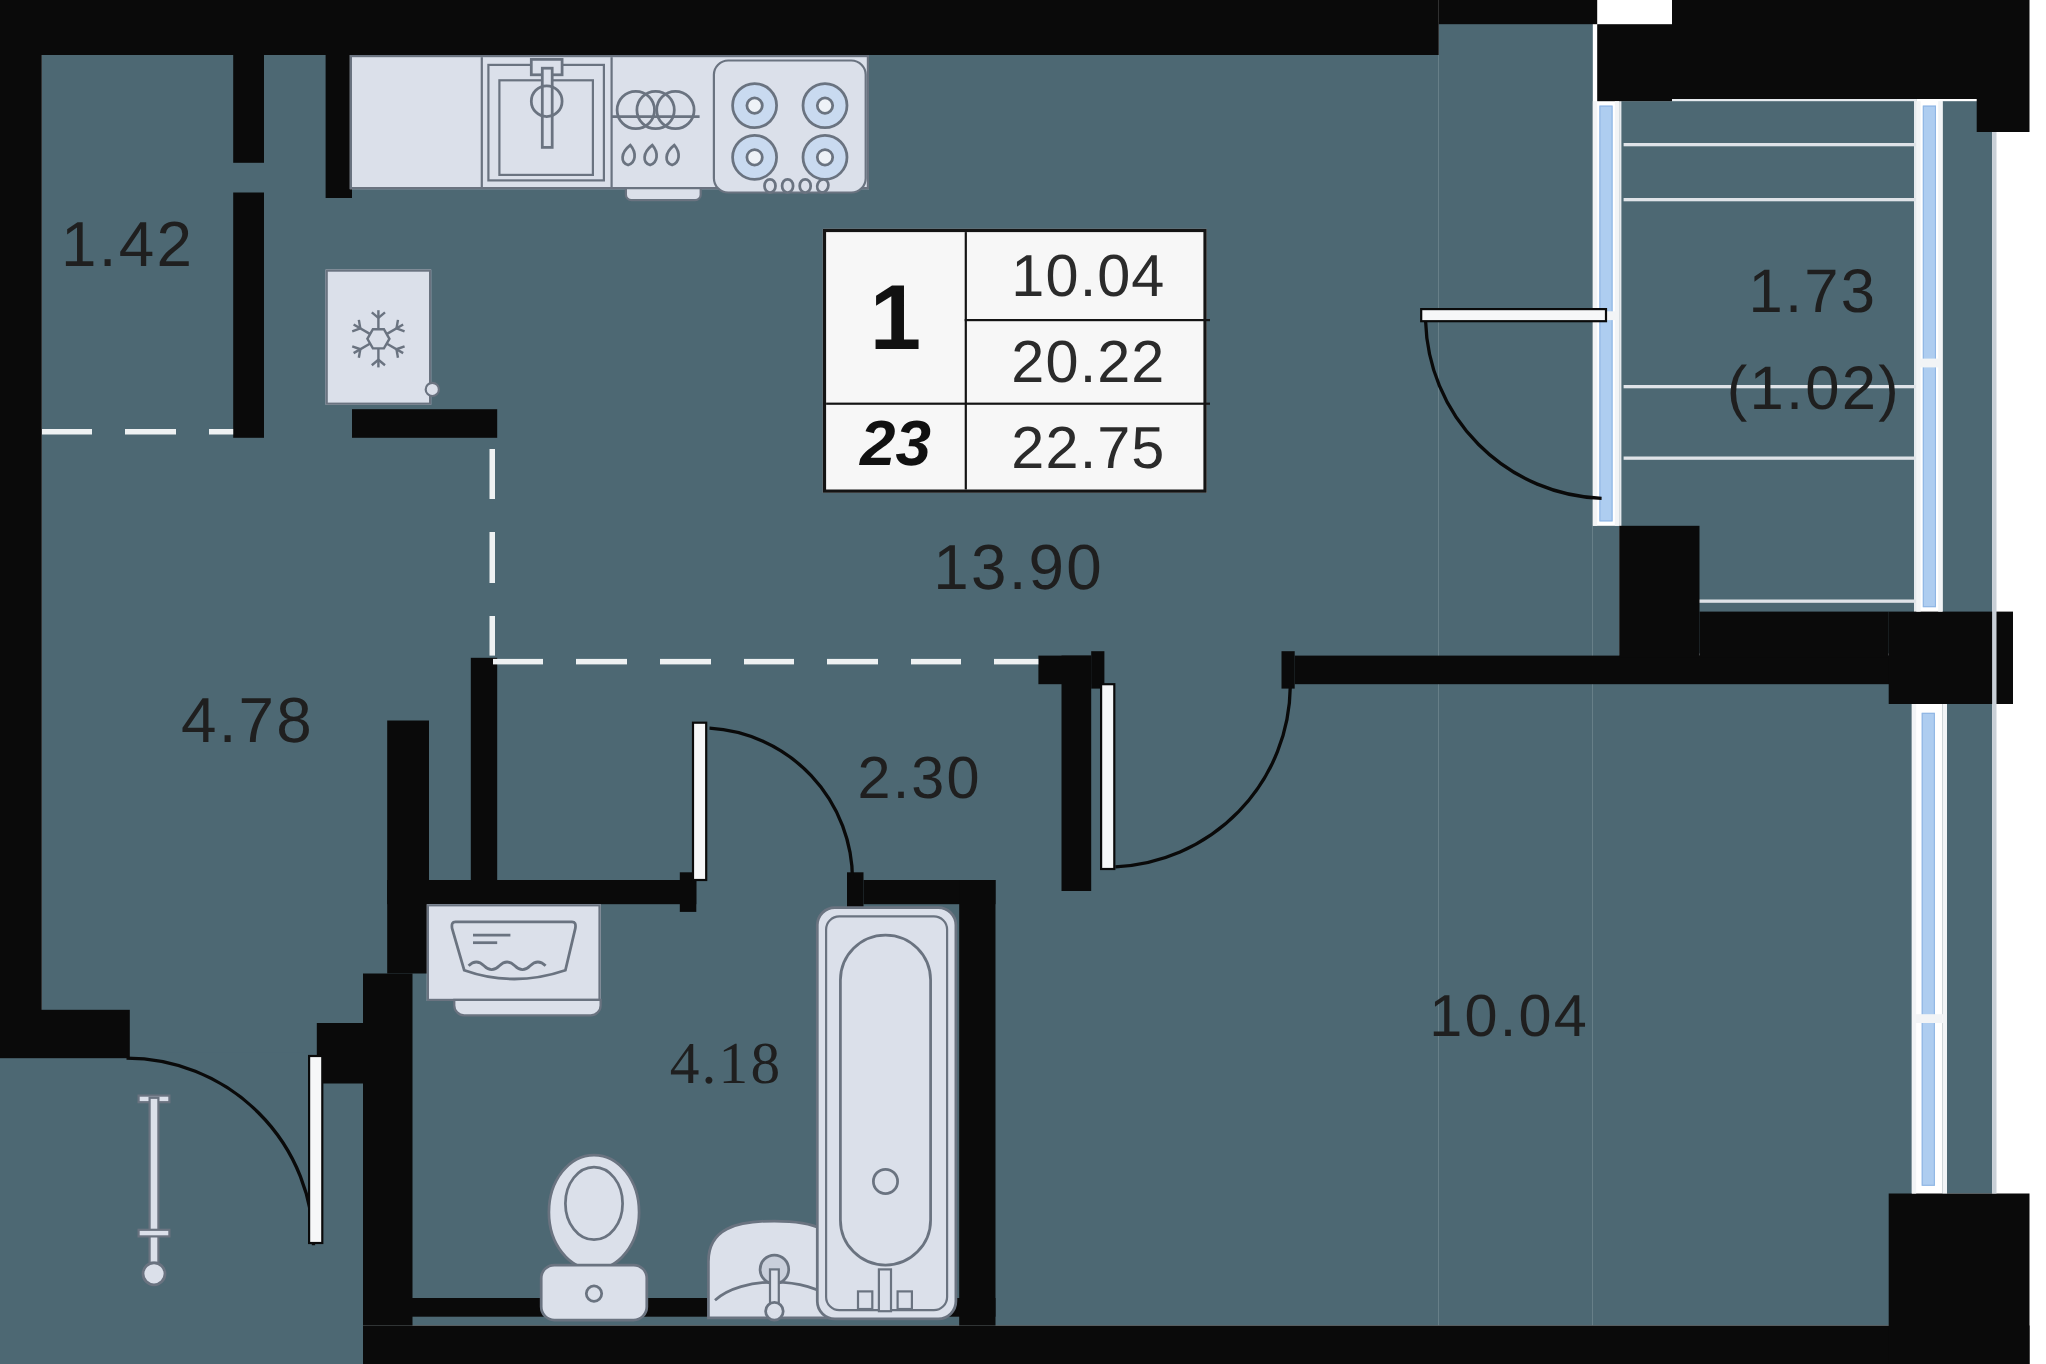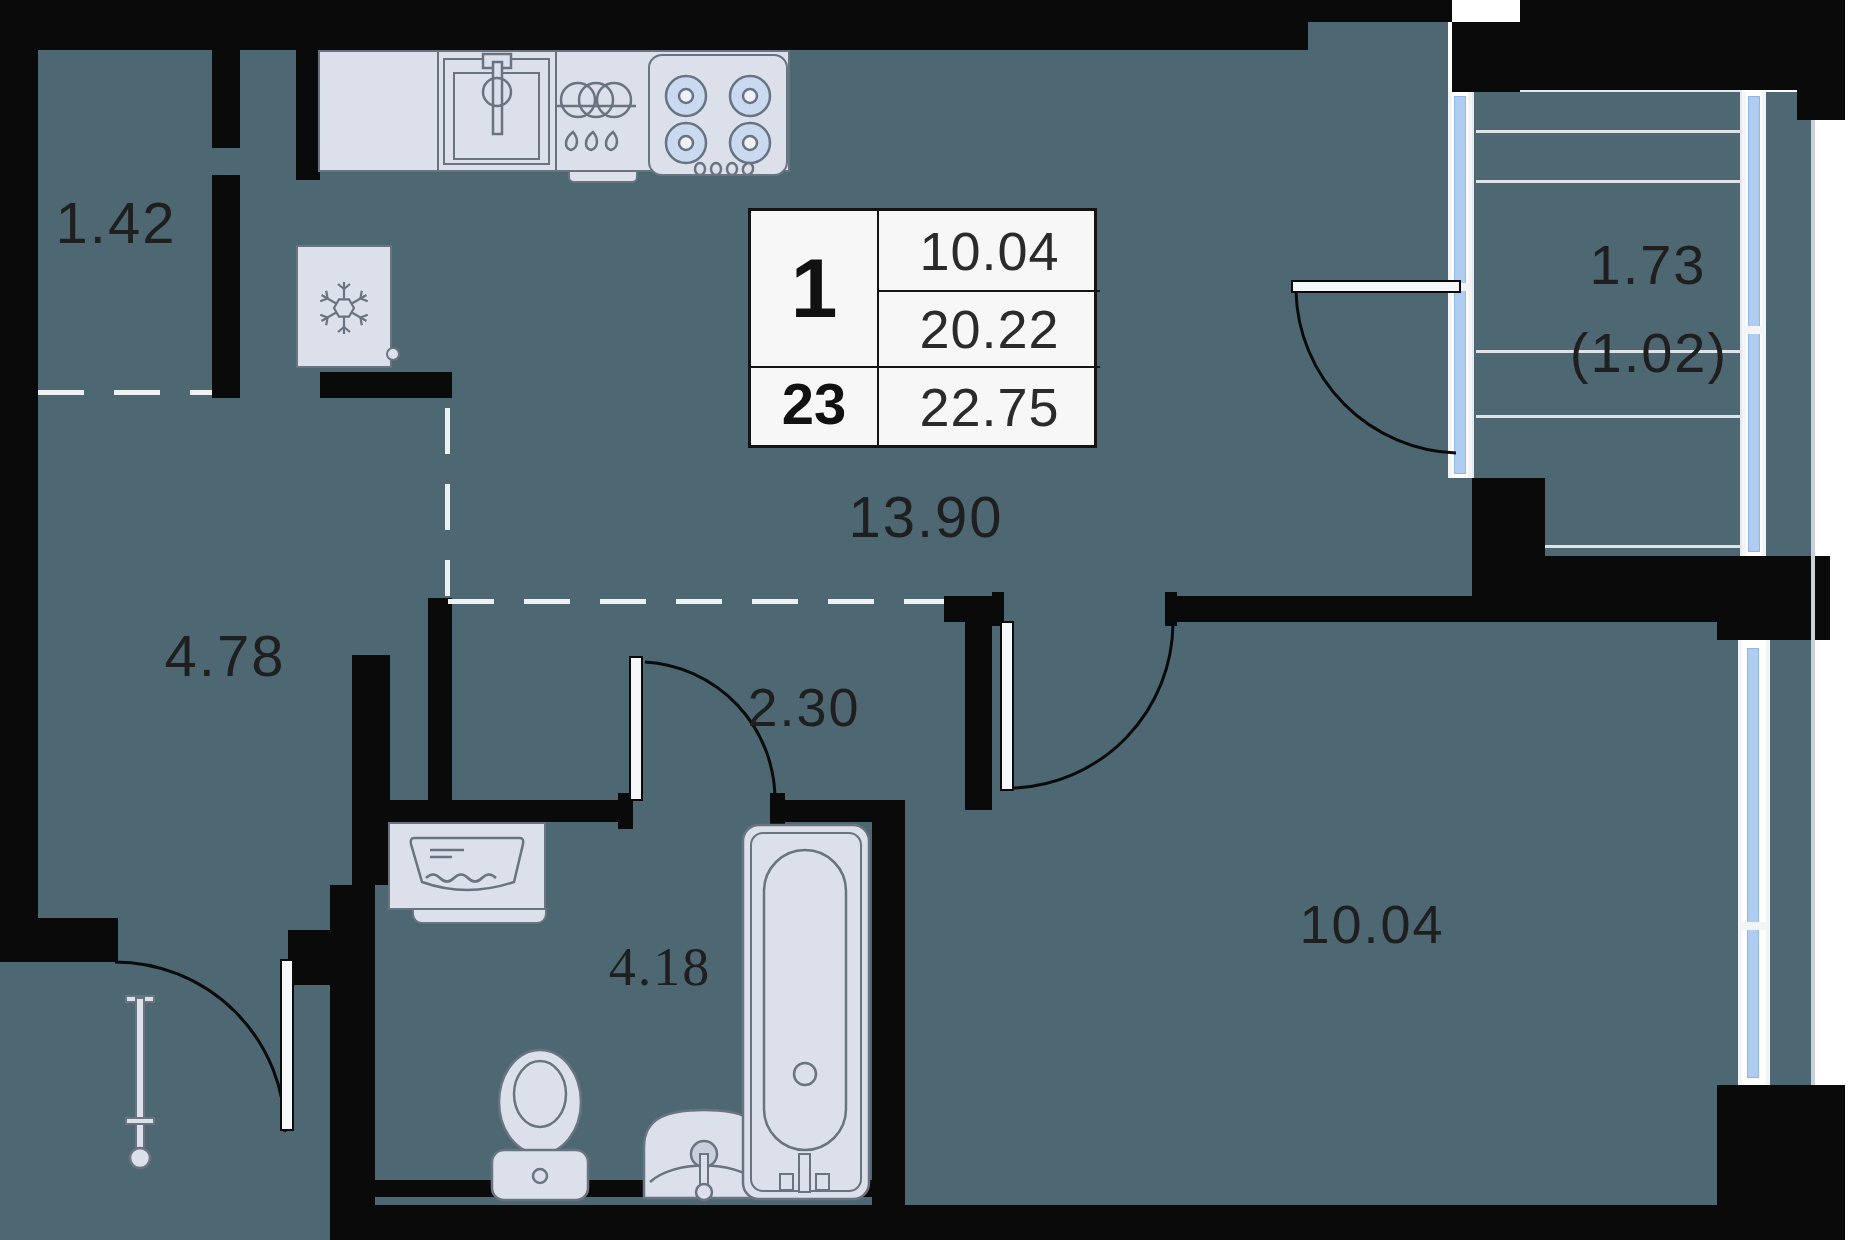--- a/index.html
+++ b/index.html
@@ -216,30 +216,30 @@
       <rect x="1001" y="622" width="12" height="168" fill="#f6f7f8" stroke-width="2"></rect>
 
       <path d="M1296 292 A 166 166 0 0 0 1456 453" stroke-width="3"></path>
       <rect x="1292" y="281" width="168" height="11" fill="#f6f7f8" stroke-width="2"></rect>
     </g>
   </svg>
 
   <div class="rl" style="left:116px;top:222px;font-size:58px;">1.42</div>
   <div class="rl" style="left:225px;top:655px;font-size:58px;">4.78</div>
   <div class="rl" style="left:926px;top:516px;font-size:58px;">13.90</div>
-  <div class="rl" style="left:804px;top:707px;font-size:54px;">2.30</div>
+  <div class="rl" style="left:836px;top:707px;font-size:54px;">2.30</div>
   <div class="rl" style="left:660px;top:967px;font-size:54px;font-family:Liberation Serif, serif;">4.18</div>
   <div class="rl" style="left:1372px;top:924px;font-size:54px;">10.04</div>
   <div class="rl" style="left:1648px;top:264px;font-size:56px;">1.73</div>
   <div class="rl" style="left:1649px;top:352px;font-size:56px;">(1.02)</div>
 
   <div id="infobox">
     <div class="vdiv"></div>
     <div class="hdiv1"></div>
     <div class="hdiv2"></div>
     <div class="ib-cell ib-big" style="left:0;top:0;width:126px;height:155px;font-size:84px;">1</div>
-    <div class="ib-cell ib-big" style="left:0;top:157px;width:126px;height:70px;font-size:58px;">23</div>
+    <div class="ib-cell ib-big" style="left:0;top:157px;width:126px;height:70px;font-size:58px;font-style:italic;">23</div>
     <div class="ib-cell ib-val" style="left:128px;top:0;width:221px;height:79px;font-size:54px;">10.04</div>
     <div class="ib-cell ib-val" style="left:128px;top:81px;width:221px;height:74px;font-size:54px;">20.22</div>
     <div class="ib-cell ib-val" style="left:128px;top:157px;width:221px;height:77px;font-size:54px;">22.75</div>
   </div>
 
 </div>
 
 </body></html>

